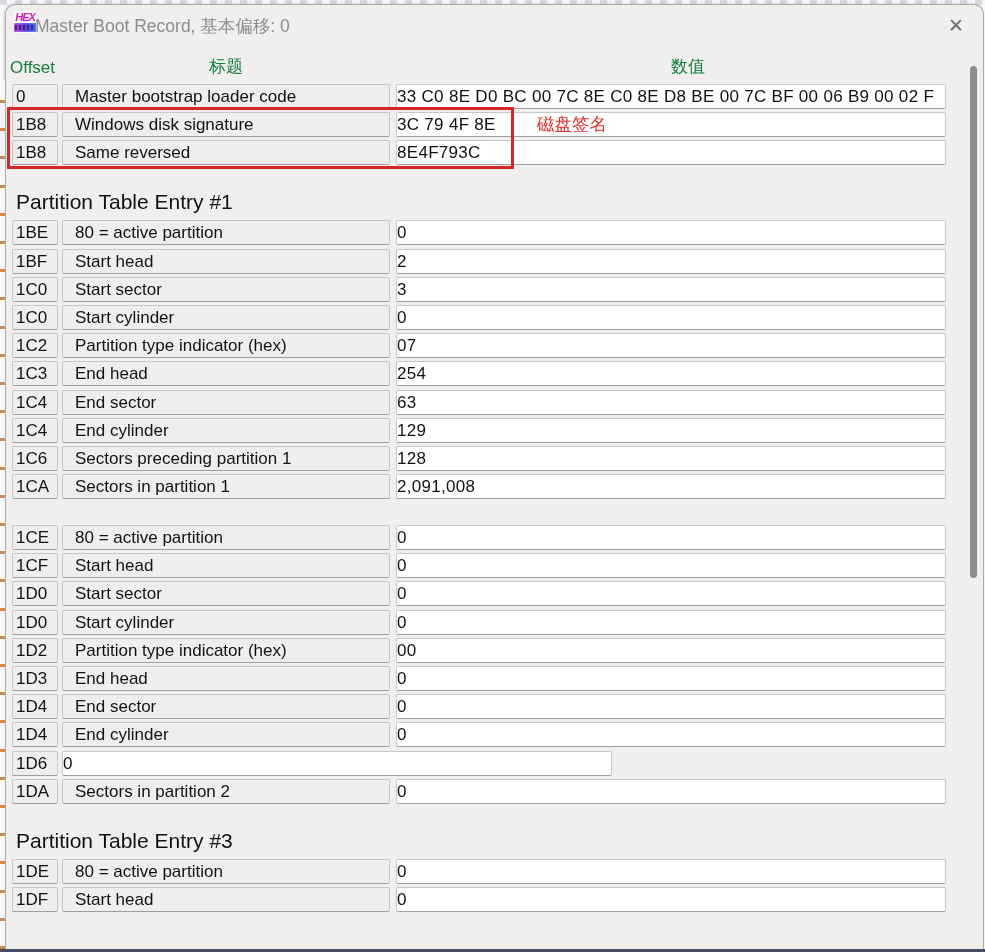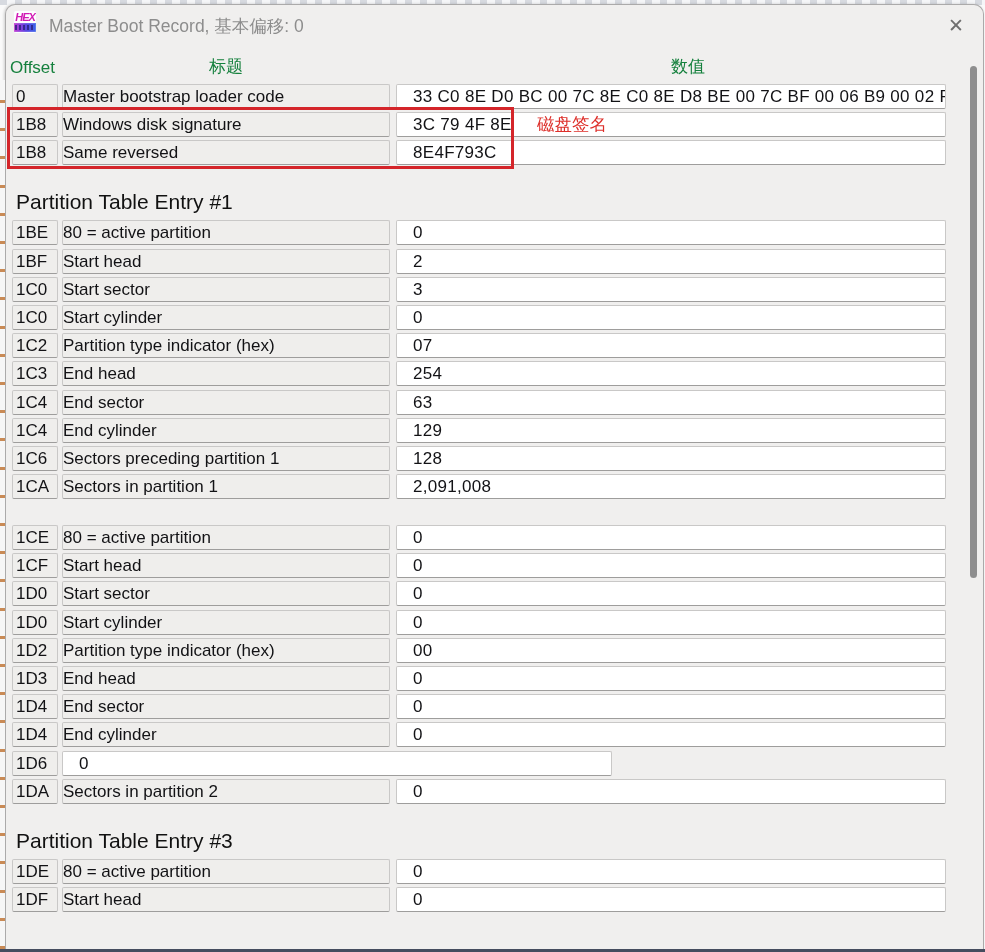--- a/index.html
+++ b/index.html
@@ -20,21 +20,21 @@
   .titlebar{position:relative;height:40px;}
   .app-icon{position:absolute;left:8px;top:6px;width:22px;height:22px;background:#fdfdff;
     border-radius:2px;overflow:hidden;}
   .app-icon .hex-word{display:block;font-weight:bold;font-style:italic;font-size:11px;line-height:12px;
     text-align:center;color:#d11bb4;letter-spacing:-1px;}
   .app-icon .icon-bar{position:absolute;left:0;right:0;bottom:1px;height:9px;
     background:linear-gradient(90deg,#c13ad2,#5b45e2 55%,#3b63e8);
     box-shadow:inset 0 0 0 1px rgba(255,255,255,.15);}
   .app-icon .icon-bar:after{content:"";position:absolute;inset:2px 1px;
     background:repeating-linear-gradient(90deg,#2a1f7a 0 2px,transparent 2px 4px);opacity:.8;}
-  .win-title{position:absolute;left:43px;top:0;height:40px;line-height:42px;font-size:17.5px;color:#8d8d8d;text-align:right;}
+  .win-title{position:absolute;left:29px;top:0;height:40px;line-height:42px;font-size:17.5px;color:#8d8d8d;text-align:right;}
   .close-btn{position:absolute;right:12px;top:5px;width:30px;height:30px;display:flex;
     align-items:center;justify-content:center;color:#6e6e6e;font-size:19px;cursor:pointer;border-radius:4px;}
 
   
   .colheaders{position:relative;height:39px;font-size:17px;color:#15803d;}
   .colheaders .hdr{position:absolute;bottom:6px;white-space:nowrap;}
   .hdr-offset{left:4px;}
   .hdr-title{left:220px;transform:translateX(-50%);}
   .hdr-value{left:682px;transform:translateX(-50%);}
 
@@ -42,22 +42,22 @@
   .content{position:relative;padding:0 0 0 6px;}
   .tbl-section{margin:0;}
   .tbl-section + .tbl-section{margin-top:26px;}
   .section-header{margin:0 0 7px 0;padding-left:4px;font-size:21px;font-weight:normal;
     color:#111;height:22px;line-height:22px;}
   .row{display:flex;height:25px;margin-bottom:3.2px;}
   .cell{box-sizing:border-box;height:25px;line-height:23px;font-size:17px;color:#121215;
     border:1px solid #c9c8c7;border-bottom-color:#9e9d9c;border-radius:2px;
     overflow:hidden;white-space:nowrap;}
   .cell.offset{width:46px;margin-right:4px;padding-left:3px;background:#efeeec;}
-  .cell.title{width:328px;margin-right:6px;padding-left:0;background:#efeeec;}
-  .cell.value{width:550px;padding-left:16px;background:#ffffff;letter-spacing:.3px;}
+  .cell.title{width:328px;margin-right:6px;padding-left:12px;background:#efeeec;}
+  .cell.value{width:550px;padding-left:0;background:#ffffff;letter-spacing:.3px;}
 
   
   .red-box{position:absolute;left:1px;top:102px;width:507px;height:62px;box-sizing:border-box;
     border:3px solid var(--box_red,#d4252a);pointer-events:none;z-index:5;}
   .annotation{position:absolute;left:531px;height:25px;line-height:25px;font-size:17.5px;
     color:var(--annotation_red,#dd2f2a);white-space:nowrap;z-index:5;}
   .annotation-1{top:107px;}
   .annotation-2{top:135px;}
 
   

